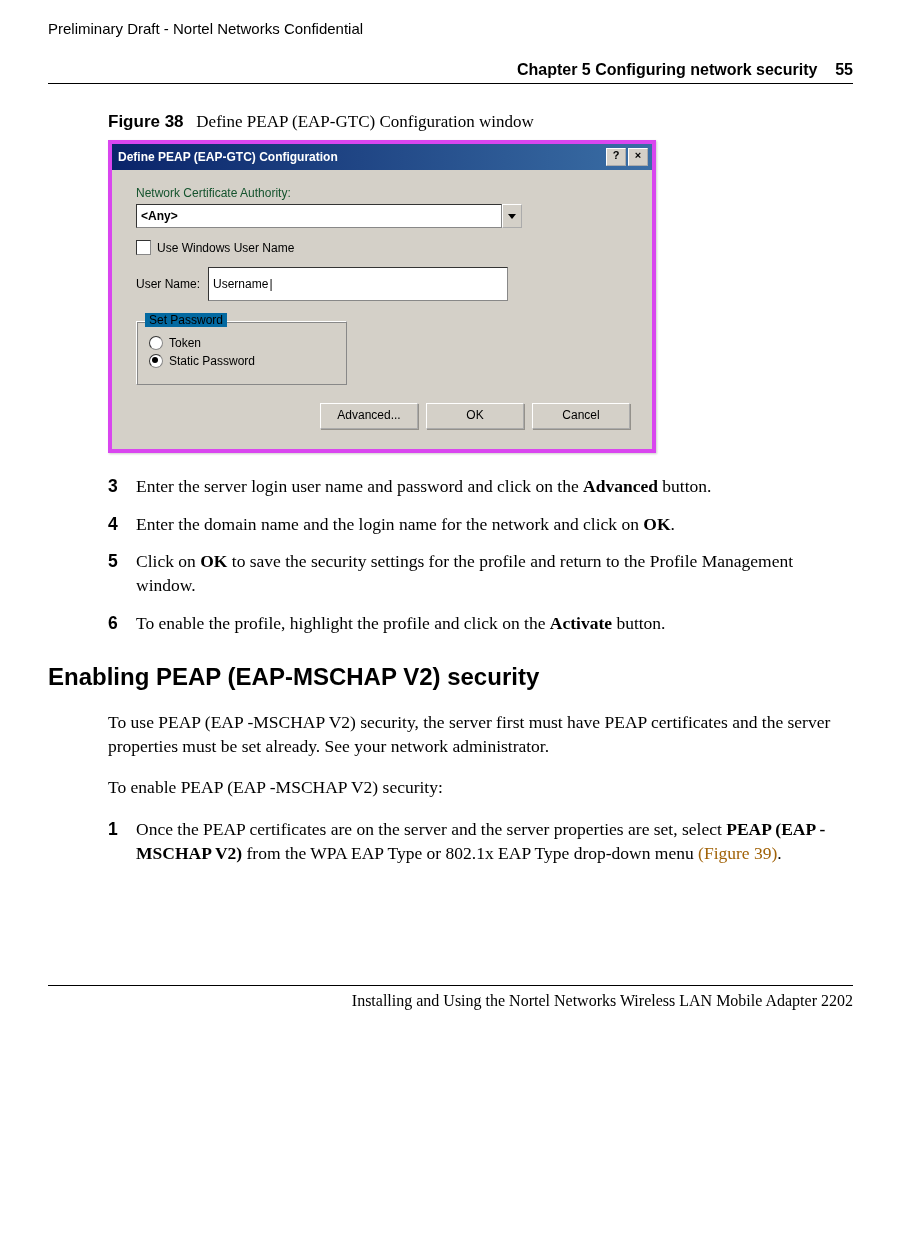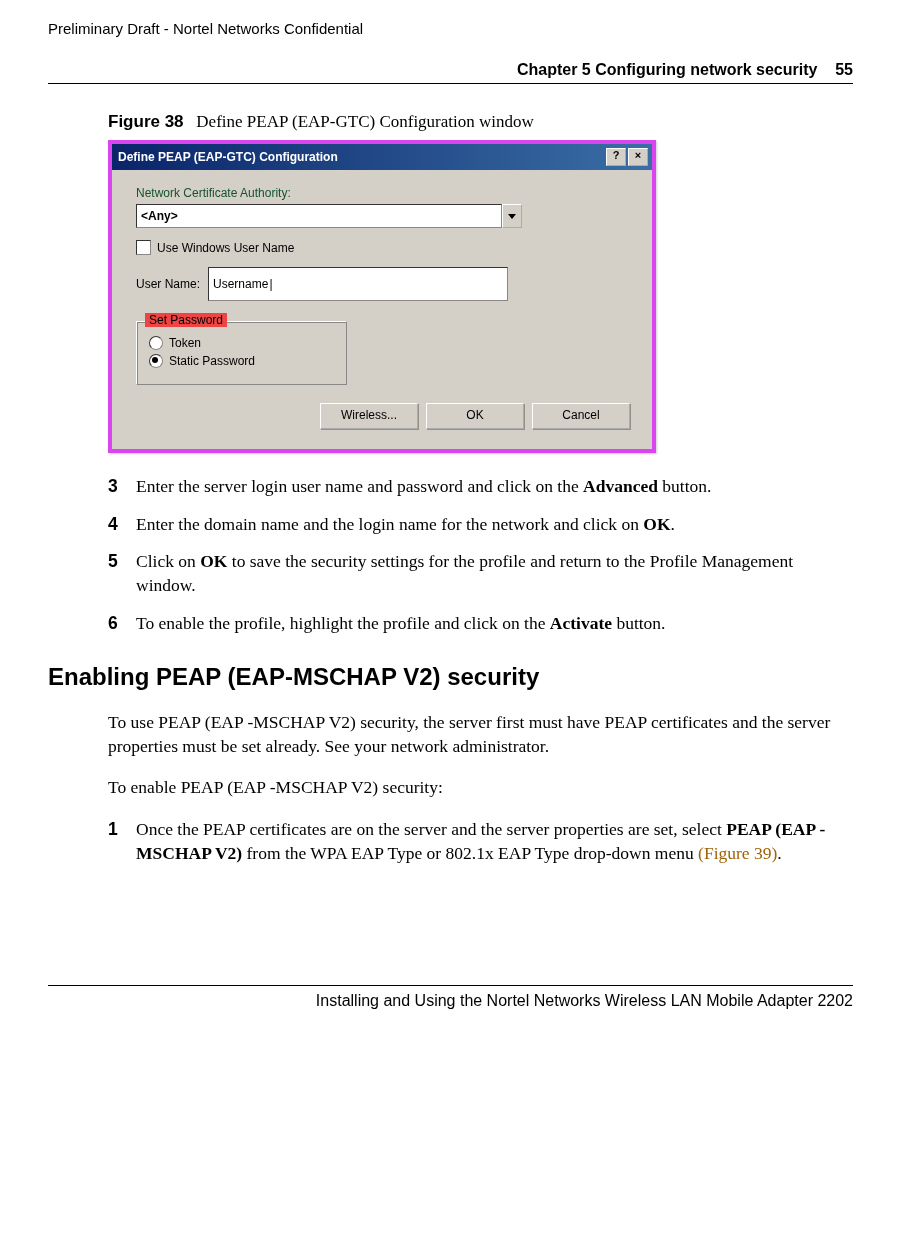--- a/index.html
+++ b/index.html
@@ -161,21 +161,21 @@
     margin-bottom: 18px;
     margin-top: 6px;
     border-top-color: #fff;
     border-left-color: #fff;
     box-shadow: inset 1px 1px 0 #888;
   }
   .groupbox-title {
     position: absolute;
     top: -9px;
     left: 8px;
-    background: #ef4444;
+    background: #0369a1;
     padding: 0 4px;
     font-size: 12px;
   }
   .radio-row {
     display: flex;
     align-items: center;
     margin: 4px 0;
   }
   .radio {
     width: 12px;
@@ -246,21 +246,21 @@
   }
   .link-color {
     color: #a16207;
   }
   .footer {
     border-top: 1.5px solid #000;
     margin-top: 120px;
     padding-top: 6px;
     text-align: right;
     font-size: 16px;
-    font-family: Liberation Sans, sans-serif;
+    font-family: Liberation Serif, serif;
   }
   b { font-weight: bold; }
 </style>
 </head>
 <body>
 
 <div class="page">
 
   <div class="confidential">Preliminary Draft - Nortel Networks Confidential</div>
 
@@ -306,21 +306,21 @@
             <div class="radio"></div>
             <span>Token</span>
           </div>
           <div class="radio-row">
             <div class="radio checked"></div>
             <span>Static Password</span>
           </div>
         </div>
 
         <div class="button-row">
-          <div class="win-btn">Wireless...</div>
+          <div class="win-btn">Advanced...</div>
           <div class="win-btn">OK</div>
           <div class="win-btn">Cancel</div>
         </div>
       </div>
     </div>
   </div>
 
   <div class="step-list">
     <div class="step">
       <div class="step-num">3</div>

